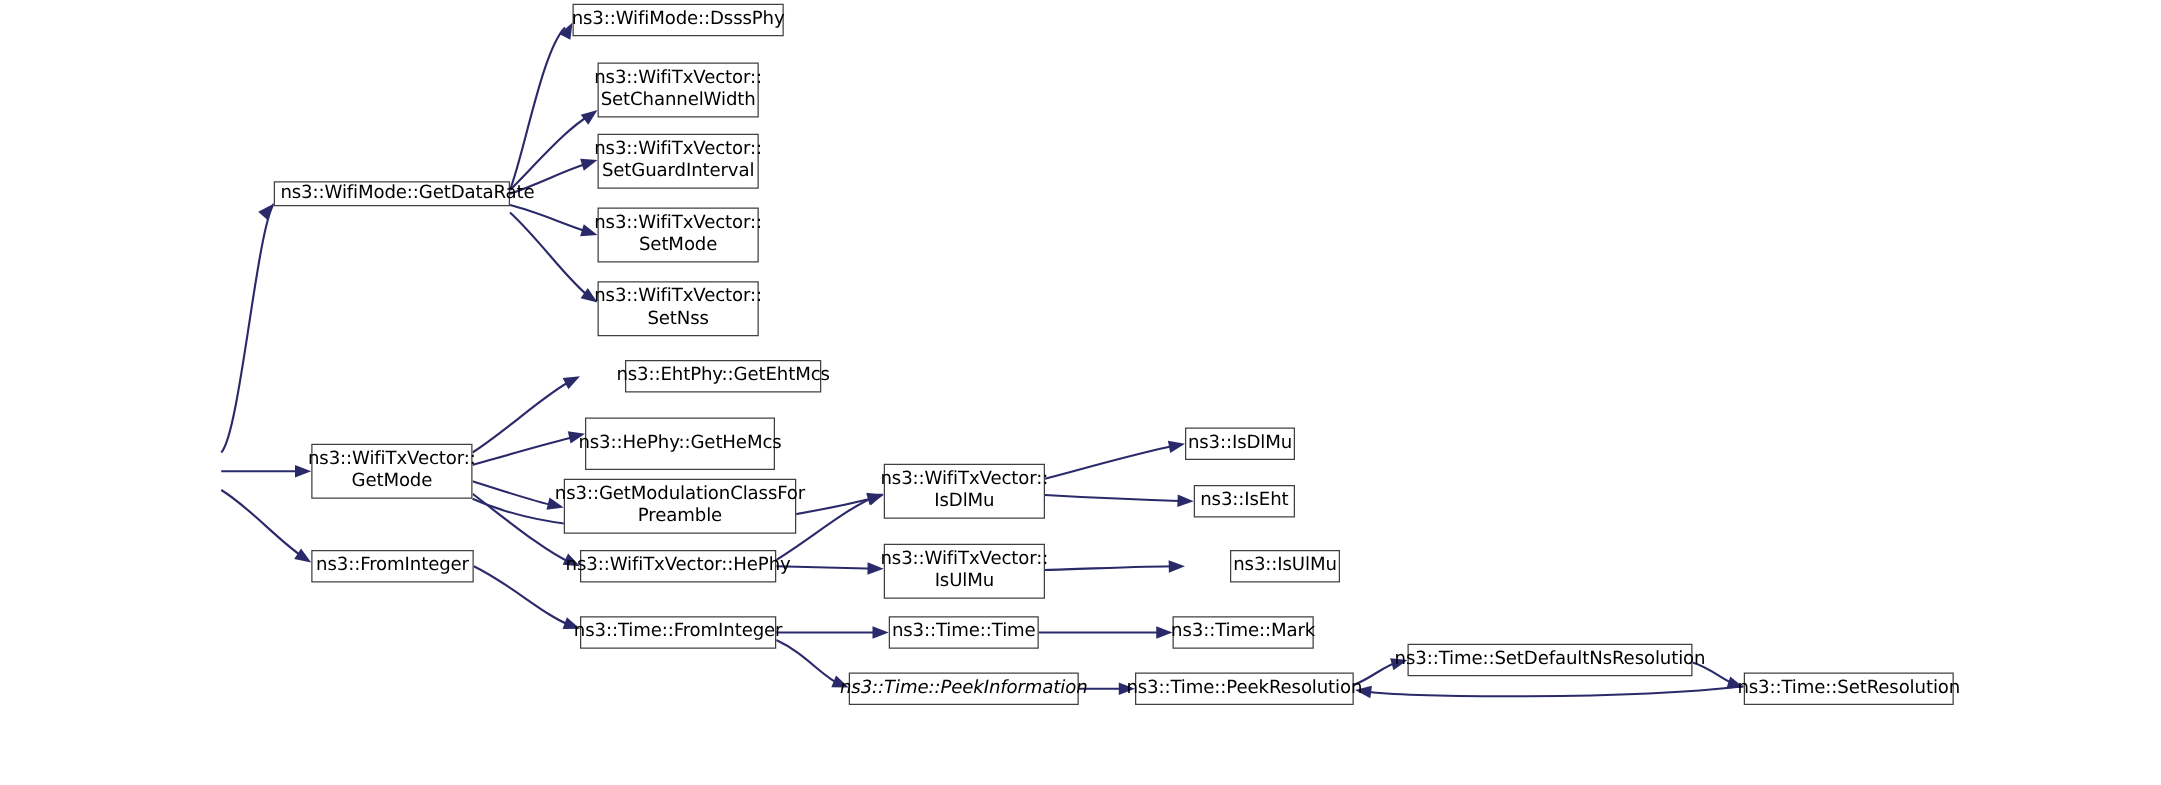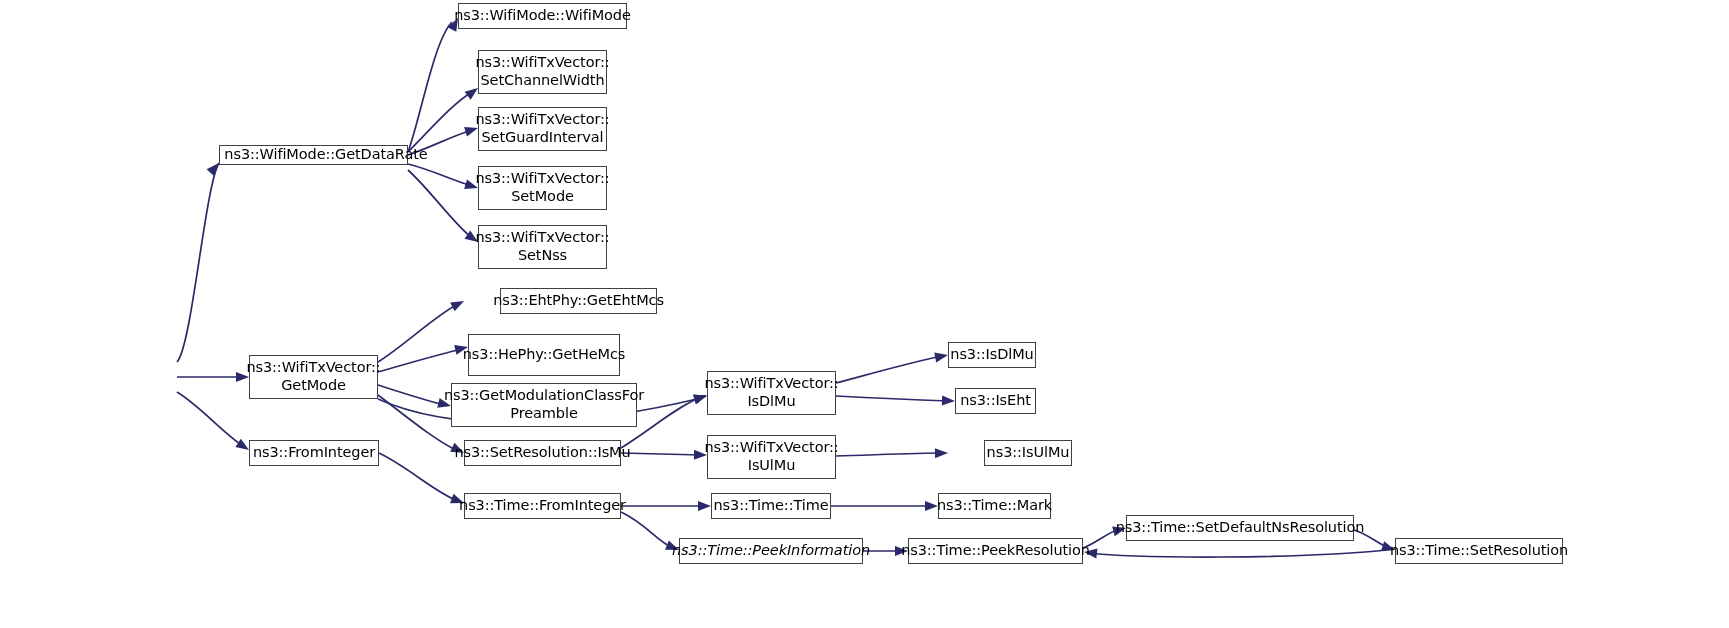--- a/index.html
+++ b/index.html
@@ -98,36 +98,36 @@
       <path d="M 863,551 L 902,551" fill="none" stroke="#2a2a6a" stroke-width="1.7"></path>
       <polygon points="0,0 -13,-5 -13,5" fill="#2a2a6a" transform="translate(908,551) rotate(0)"></polygon>
       <path d="M 1083,548 C 1098,542 1108,532 1120,529" fill="none" stroke="#2a2a6a" stroke-width="1.7"></path>
       <polygon points="0,0 -13,-5 -13,5" fill="#2a2a6a" transform="translate(1126,528) rotate(-15)"></polygon>
       <path d="M 1354,530 C 1368,534 1378,544 1389,548" fill="none" stroke="#2a2a6a" stroke-width="1.7"></path>
       <polygon points="0,0 -13,-5 -13,5" fill="#2a2a6a" transform="translate(1395,550) rotate(18)"></polygon>
       <path d="M 1395,549 C 1300,560 1130,558 1090,553" fill="none" stroke="#2a2a6a" stroke-width="1.7"></path>
       <polygon points="0,0 -13,-5 -13,5" fill="#2a2a6a" transform="translate(1084,552) rotate(187)"></polygon>
     </svg>
     <div class="node" style="left: 219px; top: 145px; width: 189px; height: 20px; padding-left: 30px;">ns3::WifiMode::GetDataRate</div>
-    <div class="node" style="left: 458px; top: 3px; width: 169px; height: 26px;">ns3::WifiMode::WifiMode</div>
+    <div class="node" style="left: 458px; top: 3px; width: 169px; height: 26px;">ns3::WifiMode::DsssPhy</div>
     <div class="node" style="left: 478px; top: 50px; width: 129px; height: 44px;">ns3::WifiTxVector::
 SetChannelWidth</div>
     <div class="node" style="left: 478px; top: 107px; width: 129px; height: 44px;">ns3::WifiTxVector::
 SetGuardInterval</div>
     <div class="node" style="left: 478px; top: 166px; width: 129px; height: 44px;">ns3::WifiTxVector::
 SetMode</div>
     <div class="node" style="left: 478px; top: 225px; width: 129px; height: 44px;">ns3::WifiTxVector::
 SetNss</div>
     <div class="node" style="left: 249px; top: 355px; width: 129px; height: 44px;">ns3::WifiTxVector::
 GetMode</div>
     <div class="node" style="left: 464px; top: 288px; width: 157px; height: 26px; margin-left: 36px;">ns3::EhtPhy::GetEhtMcs</div>
     <div class="node" style="left: 468px; top: 334px; width: 152px; height: 42px;">ns3::HePhy::GetHeMcs</div>
     <div class="node" style="left: 451px; top: 383px; width: 186px; height: 44px;">ns3::GetModulationClassFor
 Preamble</div>
-    <div class="node" style="left: 464px; top: 440px; width: 157px; height: 26px;">ns3::SetResolution::IsMu</div>
+    <div class="node" style="left: 464px; top: 440px; width: 157px; height: 26px;">ns3::WifiTxVector::HePhy</div>
     <div class="node" style="left: 249px; top: 440px; width: 130px; height: 26px;">ns3::FromInteger</div>
     <div class="node" style="left: 464px; top: 493px; width: 157px; height: 26px;">ns3::Time::FromInteger</div>
     <div class="node" style="left: 707px; top: 371px; width: 129px; height: 44px;">ns3::WifiTxVector::
 IsDlMu</div>
     <div class="node" style="left: 707px; top: 435px; width: 129px; height: 44px;">ns3::WifiTxVector::
 IsUlMu</div>
     <div class="node" style="left: 948px; top: 342px; width: 88px; height: 26px;">ns3::IsDlMu</div>
     <div class="node" style="left: 955px; top: 388px; width: 81px; height: 26px;">ns3::IsEht</div>
     <div class="node" style="left: 948px; top: 440px; width: 88px; height: 26px; margin-left: 36px;">ns3::IsUlMu</div>
     <div class="node" style="left: 711px; top: 493px; width: 120px; height: 26px;">ns3::Time::Time</div>

